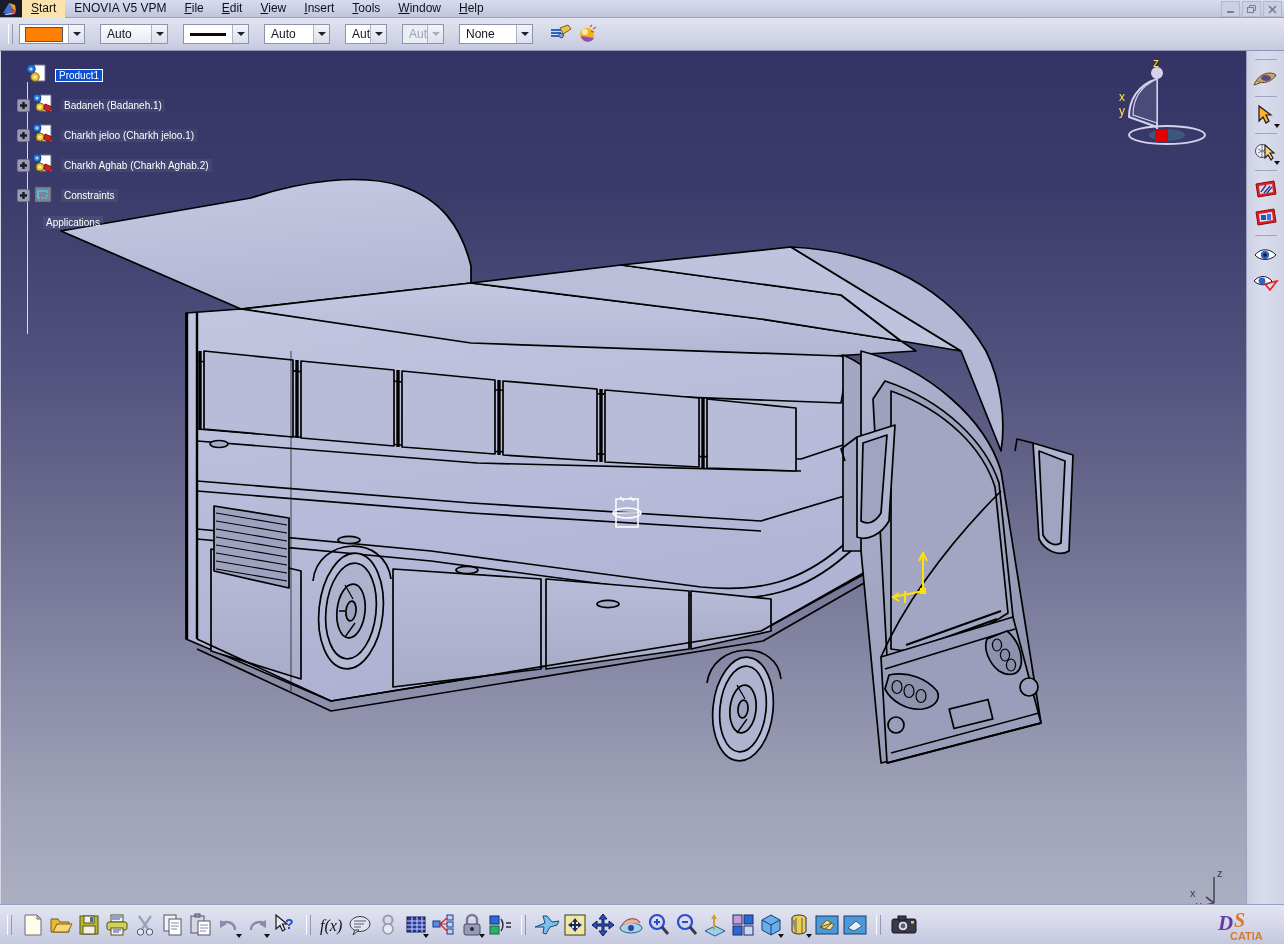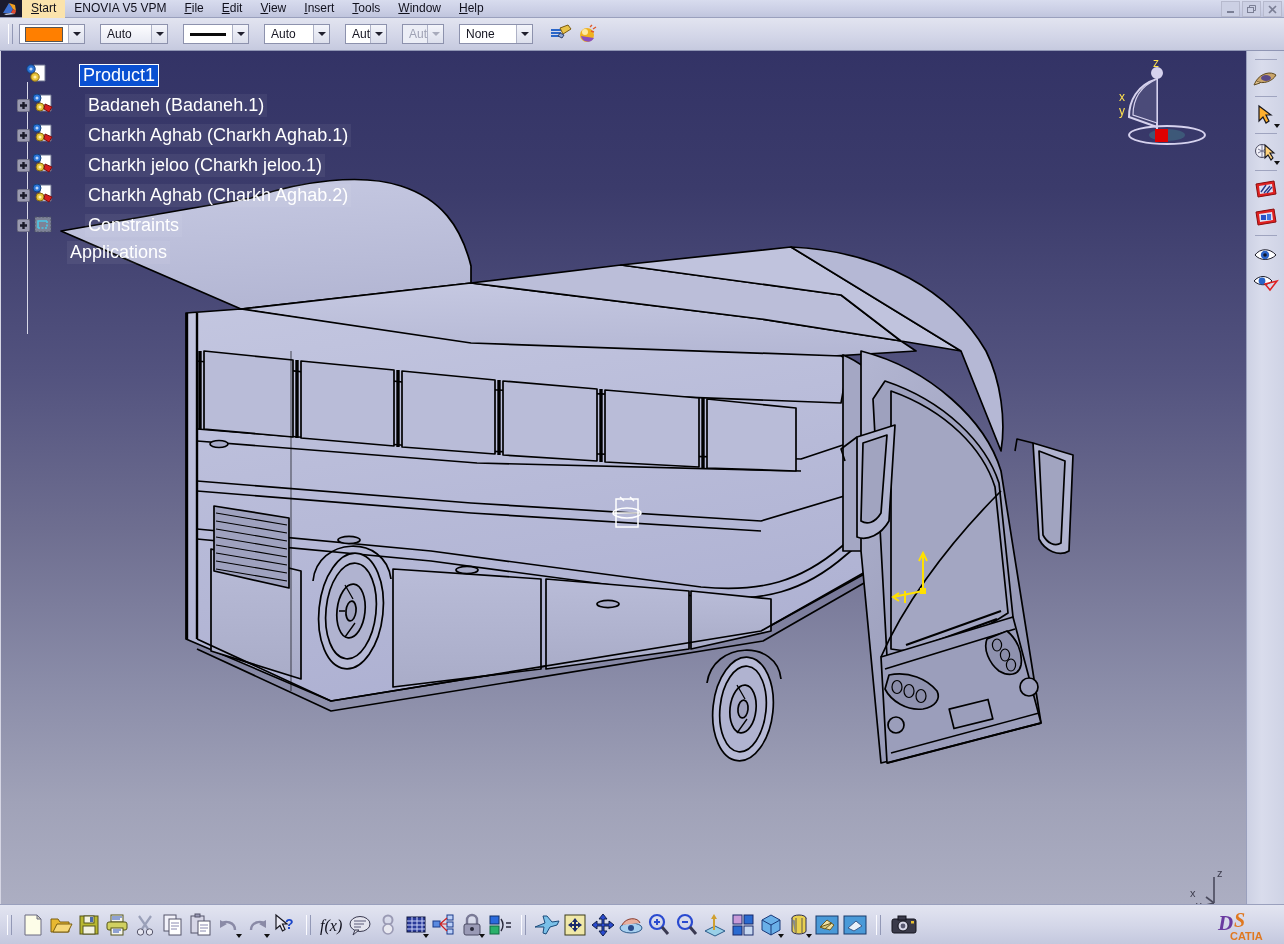--- a/index.html
+++ b/index.html
@@ -81,23 +81,22 @@
 
   
   .tree{position:absolute;left:10px;top:9px;font-size:13px;color:#ffffff;}
   .trow{position:relative;height:30px;display:flex;align-items:center;}
   .tplus{
     width:13px;height:13px;flex:0 0 auto;margin-right:2px;position:relative;
   }
   .tplus.blank{visibility:hidden;}
   .ticon{width:24px;height:22px;flex:0 0 auto;margin-right:5px;position:relative;}
   .tlabel{
-    font-size:18px;color:#ffffff;white-space:nowrap;padding:1px 3px;
+    font-size:10px;color:#ffffff;white-space:nowrap;padding:1px 3px;
     background:rgba(255,255,255,0.07);
-    margin-left:24px;
   }
   .tlabel.sel{background:#0a50d2;color:#ffffff;border:1px solid #ffffff;padding:0 3px;}
   .tlabel.plain{background:rgba(255,255,255,0.06);}
   .treeline{
     position:absolute;left:16px;top:22px;width:1px;height:252px;background:#d8d8e8;
   }
 
   
   .righttb{
     position:absolute;right:0;top:51px;width:38px;height:853px;
@@ -486,80 +485,60 @@
             <circle cx="5" cy="4" r="4" fill="#2a74d8" stroke="#14407c"></circle>
             <circle cx="5" cy="4" r="1.5" fill="#bcd6f8"></circle>
             <circle cx="8" cy="13" r="4" fill="#e8c53c" stroke="#8a6b10"></circle>
             <circle cx="8" cy="13" r="1.5" fill="#fff1b0"></circle>
             <path d="M13 10 l7 3 -3 5 -5 -3 z" fill="#d62020" stroke="#7a1010"></path>
           </svg>
         </div>
         <div class="tlabel plain">Badaneh (Badaneh.1)</div>
       </div>
 
+
       <div class="trow" style="margin-left:6px;">
         <div class="tplus">
           <svg width="13" height="13" viewBox="0 0 13 13">
               <rect x="0" y="0" width="13" height="13" rx="2" fill="#9a9ab0" stroke="#53536a"></rect>
               <path d="M3,6.5 H10 M6.5,3 V10" stroke="#1a1a28" stroke-width="2.4"></path>
             </svg>
         </div>
         <div class="ticon">
           <svg width="24" height="22" viewBox="0 0 24 22">
             <polygon points="8,1 19,1 19,17 8,17" fill="#ffffff" stroke="#6f7490"></polygon>
             <polygon points="8,1 8,5 4,5" fill="#dfe2f0"></polygon>
             <circle cx="5" cy="4" r="4" fill="#2a74d8" stroke="#14407c"></circle>
             <circle cx="5" cy="4" r="1.5" fill="#bcd6f8"></circle>
             <circle cx="8" cy="13" r="4" fill="#e8c53c" stroke="#8a6b10"></circle>
             <circle cx="8" cy="13" r="1.5" fill="#fff1b0"></circle>
             <path d="M13 10 l7 3 -3 5 -5 -3 z" fill="#d62020" stroke="#7a1010"></path>
           </svg>
         </div>
-        <div class="tlabel plain">Charkh Aghab (Charkh Aghab.1)</div>
+        <div class="tlabel plain">Charkh jeloo (Charkh jeloo.1)</div>
       </div>
 
       <div class="trow" style="margin-left:6px;">
         <div class="tplus">
           <svg width="13" height="13" viewBox="0 0 13 13">
               <rect x="0" y="0" width="13" height="13" rx="2" fill="#9a9ab0" stroke="#53536a"></rect>
               <path d="M3,6.5 H10 M6.5,3 V10" stroke="#1a1a28" stroke-width="2.4"></path>
             </svg>
         </div>
         <div class="ticon">
           <svg width="24" height="22" viewBox="0 0 24 22">
             <polygon points="8,1 19,1 19,17 8,17" fill="#ffffff" stroke="#6f7490"></polygon>
             <polygon points="8,1 8,5 4,5" fill="#dfe2f0"></polygon>
             <circle cx="5" cy="4" r="4" fill="#2a74d8" stroke="#14407c"></circle>
             <circle cx="5" cy="4" r="1.5" fill="#bcd6f8"></circle>
             <circle cx="8" cy="13" r="4" fill="#e8c53c" stroke="#8a6b10"></circle>
             <circle cx="8" cy="13" r="1.5" fill="#fff1b0"></circle>
             <path d="M13 10 l7 3 -3 5 -5 -3 z" fill="#d62020" stroke="#7a1010"></path>
           </svg>
         </div>
-        <div class="tlabel plain">Charkh jeloo (Charkh jeloo.1)</div>
-      </div>
-
-      <div class="trow" style="margin-left:6px;">
-        <div class="tplus">
-          <svg width="13" height="13" viewBox="0 0 13 13">
-              <rect x="0" y="0" width="13" height="13" rx="2" fill="#9a9ab0" stroke="#53536a"></rect>
-              <path d="M3,6.5 H10 M6.5,3 V10" stroke="#1a1a28" stroke-width="2.4"></path>
-            </svg>
-        </div>
-        <div class="ticon">
-          <svg width="24" height="22" viewBox="0 0 24 22">
-            <polygon points="8,1 19,1 19,17 8,17" fill="#ffffff" stroke="#6f7490"></polygon>
-            <polygon points="8,1 8,5 4,5" fill="#dfe2f0"></polygon>
-            <circle cx="5" cy="4" r="4" fill="#2a74d8" stroke="#14407c"></circle>
-            <circle cx="5" cy="4" r="1.5" fill="#bcd6f8"></circle>
-            <circle cx="8" cy="13" r="4" fill="#e8c53c" stroke="#8a6b10"></circle>
-            <circle cx="8" cy="13" r="1.5" fill="#fff1b0"></circle>
-            <path d="M13 10 l7 3 -3 5 -5 -3 z" fill="#d62020" stroke="#7a1010"></path>
-          </svg>
-        </div>
         <div class="tlabel plain">Charkh Aghab (Charkh Aghab.2)</div>
       </div>
 
 
       <div class="trow" style="margin-left:6px;">
         <div class="tplus">
           <svg width="13" height="13" viewBox="0 0 13 13">
               <rect x="0" y="0" width="13" height="13" rx="2" fill="#9a9ab0" stroke="#53536a"></rect>
               <path d="M3,6.5 H10 M6.5,3 V10" stroke="#1a1a28" stroke-width="2.4"></path>
             </svg>

